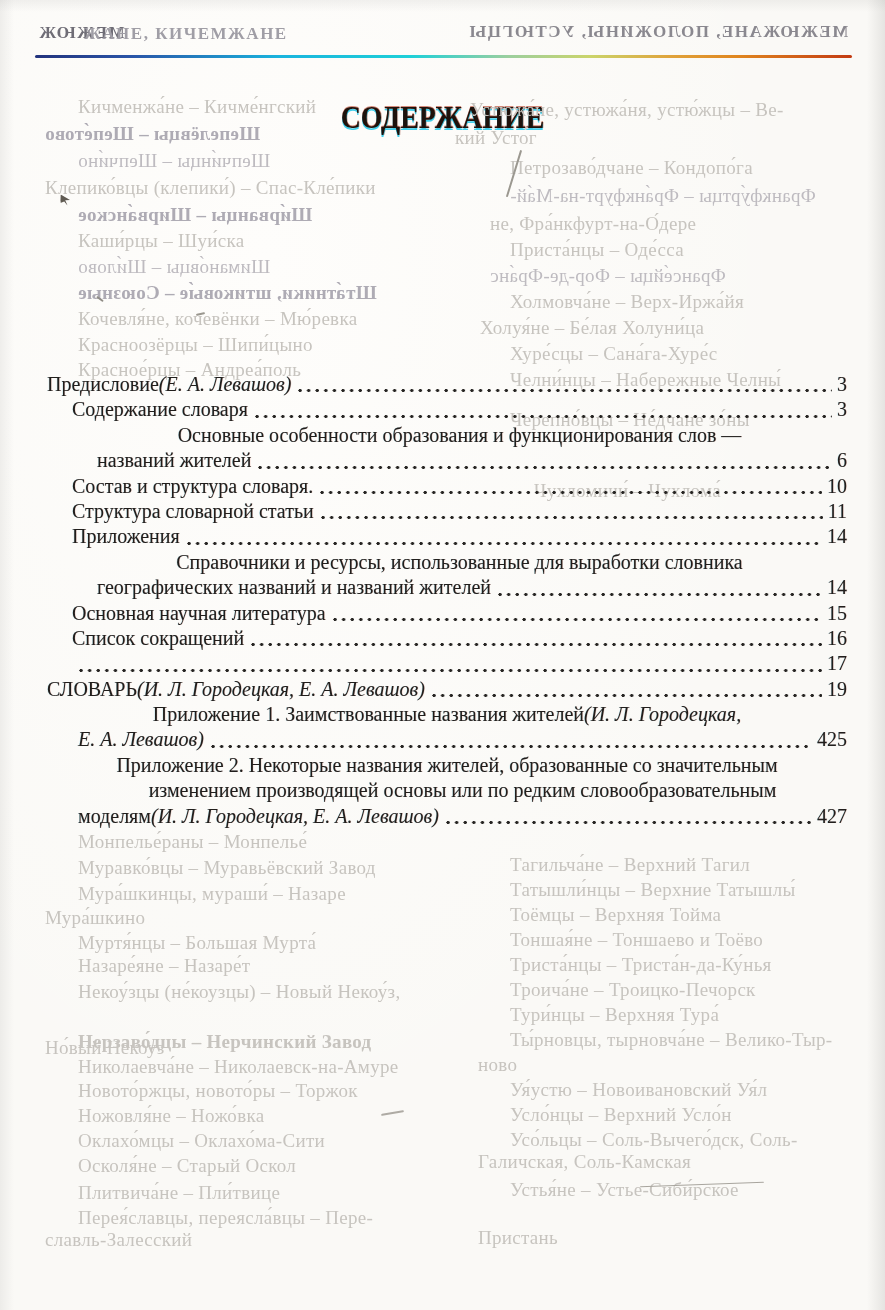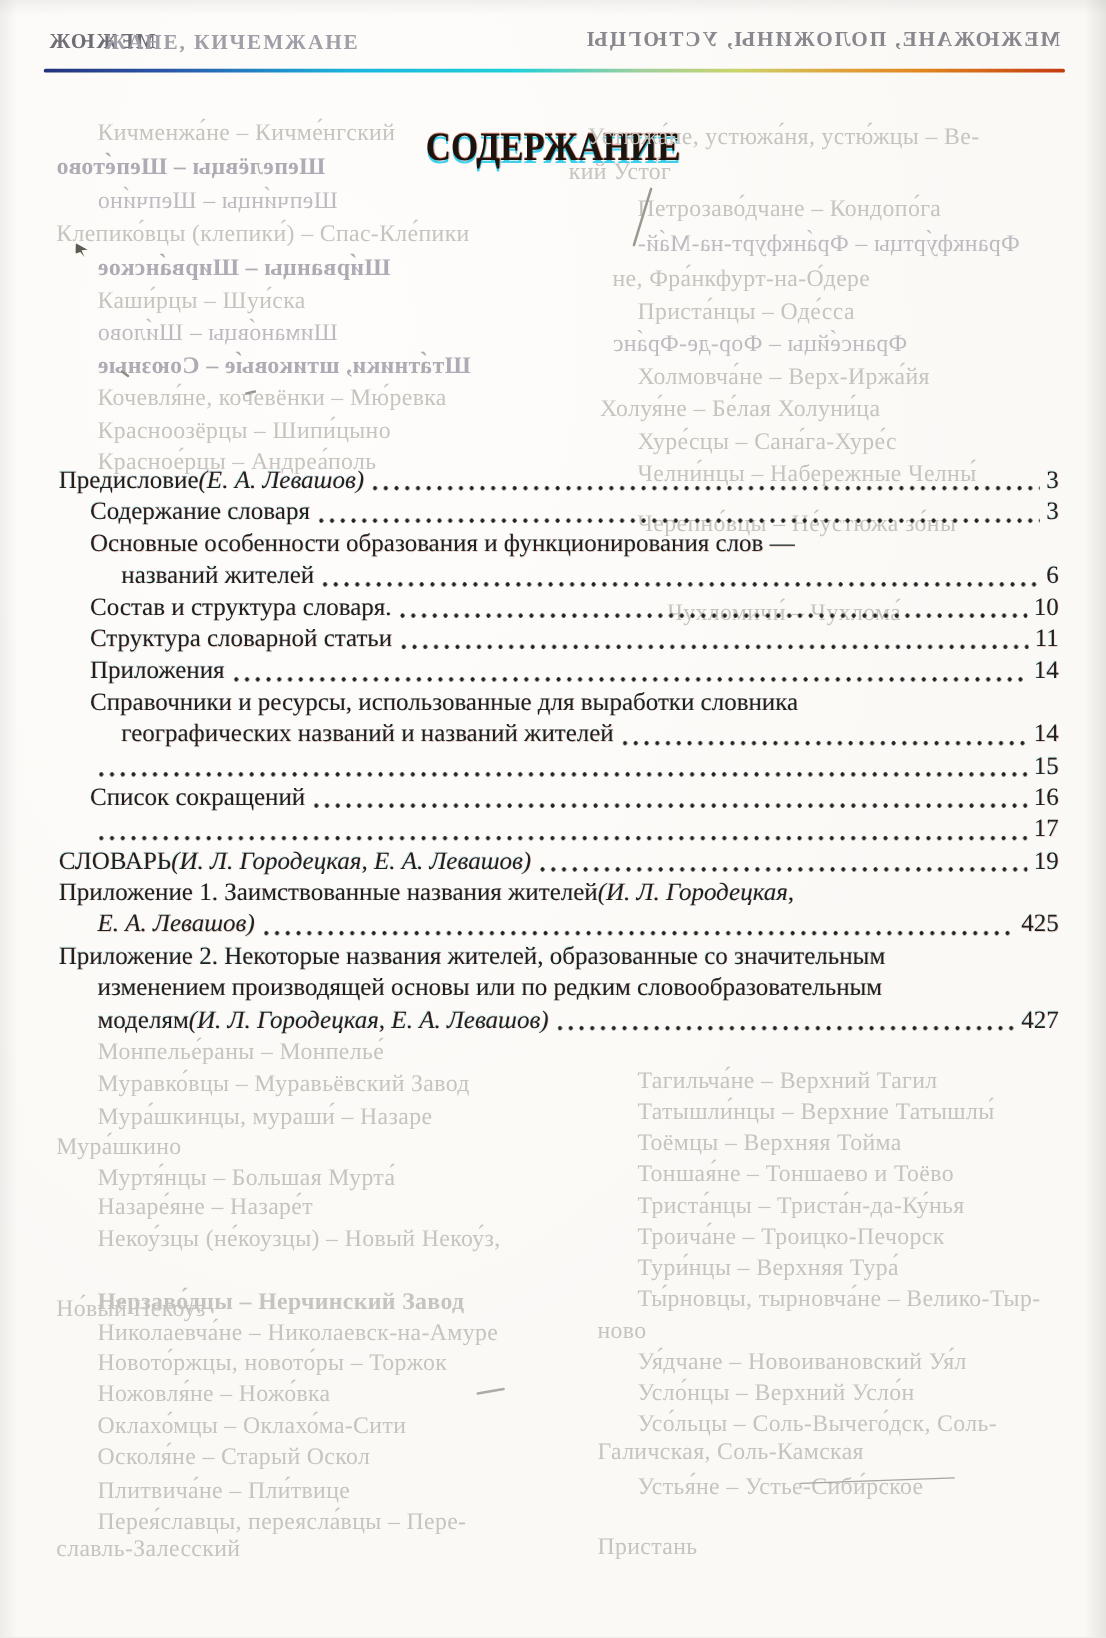--- a/index.html
+++ b/index.html
@@ -35,21 +35,21 @@
   .bleed-layer{position:absolute;inset:0;pointer-events:none;}
   .bleed{position:absolute;font-size:19px;line-height:20px;color:#c7c4bf;
     white-space:nowrap;letter-spacing:0.3px;}
   .bleed.bold{font-weight:bold;color:#b6b3b2;}
   .bleed.mirror{transform:scaleX(-1);transform-origin:center;color:#bebbc0;}
   .bleed.mirror.bold{color:#aeabb4;}
   
   .toc{position:absolute;left:47px;top:372px;width:800px;color:#211e1c;}
   .toc-line{display:flex;align-items:baseline;white-space:nowrap;
     font-size:20px;line-height:25.4px;height:25.4px;
-    text-shadow:0.5px 0.3px 0 rgba(185,45,20,0.22), -0.5px -0.3px 0 rgba(0,165,205,0.22);}
+    text-shadow:0.5px 0.3px 0 rgba(185,45,20,0.22), -0.5px -0.3px 0 rgba(0,165,205,0.22);justify-content:center;}
   .seg{display:inline;}
   .seg.italic{font-style:italic;}
   .leader{flex:1 1 auto;align-self:flex-end;height:5px;min-width:18px;
     margin:0 5px 4px 7px;
     background-image:radial-gradient(circle at 2px 2.5px, #262422 1.45px, rgba(0,0,0,0) 1.85px);
     background-size:8.6px 5px;background-repeat:repeat-x;background-position:left bottom;}
   .pagenum{text-align:right;}
   
   .artifact{position:absolute;pointer-events:none;}
   .slash-mark{left:513px;top:149px;width:1.6px;height:49px;background:#9b9890;
@@ -95,21 +95,21 @@
       <div class="bleed" style="top: 128px; left: 455px;">кий Усто́г</div>
       <div class="bleed" style="top: 158px; left: 510px;">Петрозаво́дчане – Кондопо́га</div>
       <div class="bleed mirror" style="top: 186px; left: 510px;">Франкфу́ртцы – Фра́нкфурт-на-Ма́й-</div>
       <div class="bleed" style="top: 214px; left: 490px;">не, Фра́нкфурт-на-О́дере</div>
       <div class="bleed" style="top: 240px; left: 510px;">Приста́нцы – Оде́сса</div>
       <div class="bleed mirror" style="top: 266px; left: 490px;">Франсе́йцы – Фор-де-Фра́нс</div>
       <div class="bleed" style="top: 292px; left: 510px;">Холмовча́не – Верх-Иржа́йя</div>
       <div class="bleed" style="top: 318px; left: 480px;">Холуя́не – Бе́лая Холуни́ца</div>
       <div class="bleed" style="top: 344px; left: 510px;">Хуре́сцы – Сана́га-Хуре́с</div>
       <div class="bleed" style="top: 370px; left: 510px;">Челни́нцы – Набережные Челны́</div>
-      <div class="bleed" style="top: 410px; left: 510px;">Черепно́вцы – Не́устюжа зо́ны</div>
+      <div class="bleed" style="top: 410px; left: 510px;">Черепно́вцы – Не́дчане зо́ны</div>
       <div class="bleed" style="top: 436px; left: 534px; margin-top: 45px;">Чухломичи́ – Чухлома́</div>
       <div class="bleed" style="top: 832px; left: 78px;">Монпелье́раны – Монпелье́</div>
       <div class="bleed" style="top: 858px; left: 78px;">Муравко́вцы – Муравьёвский Завод</div>
       <div class="bleed" style="top: 884px; left: 78px;">Мура́шкинцы, мураши́ – Назаре</div>
       <div class="bleed" style="top: 908px; left: 45px;">Мура́шкино</div>
       <div class="bleed" style="top: 933px; left: 78px;">Муртя́нцы – Большая Мурта́</div>
       <div class="bleed" style="top: 956px; left: 78px;">Назаре́яне – Назаре́т</div>
       <div class="bleed" style="top: 982px; left: 78px;">Некоу́зцы (не́коузцы) – Новый Некоу́з,</div>
       <div class="bleed" style="top: 1006px; left: 45px; margin-top: 32px;">Но́вый Некоуз</div>
       <div class="bleed" style="top: 1032px; left: 78px; font-weight: bold;">Нерзаво́дцы – Нерчинский Завод</div>
@@ -123,21 +123,21 @@
       <div class="bleed" style="top: 1230px; left: 45px;">славль-Залесский</div>
       <div class="bleed" style="top: 855px; left: 510px;">Тагильча́не – Верхний Тагил</div>
       <div class="bleed" style="top: 880px; left: 510px;">Татышли́нцы – Верхние Татышлы́</div>
       <div class="bleed" style="top: 905px; left: 510px;">Тоёмцы – Верхняя Тойма</div>
       <div class="bleed" style="top: 930px; left: 510px;">Тоншая́не – Тоншаево и Тоёво</div>
       <div class="bleed" style="top: 955px; left: 510px;">Триста́нцы – Триста́н-да-Ку́нья</div>
       <div class="bleed" style="top: 980px; left: 510px;">Троича́не – Троицко-Печорск</div>
       <div class="bleed" style="top: 1005px; left: 510px;">Тури́нцы – Верхняя Тура́</div>
       <div class="bleed" style="top: 1030px; left: 510px;">Ты́рновцы, тырновча́не – Велико-Тыр-</div>
       <div class="bleed" style="top: 1055px; left: 478px;">ново</div>
-      <div class="bleed" style="top: 1080px; left: 510px;">Уя́дчане – Новоивановский Уя́л</div>
+      <div class="bleed" style="top: 1080px; left: 510px;">Уя́устю – Новоивановский Уя́л</div>
       <div class="bleed" style="top: 1105px; left: 510px;">Усло́нцы – Верхний Усло́н</div>
       <div class="bleed" style="top: 1130px; left: 510px;">Усо́льцы – Соль-Вычего́дск, Соль-</div>
       <div class="bleed" style="top: 1152px; left: 478px;">Галичская, Соль-Камская</div>
       <div class="bleed" style="top: 1180px; left: 510px;">Устья́не – Устье-Сиби́рское</div>
       <div class="bleed" style="top: 1228px; left: 478px;">Пристань</div>
     </div>
 
   <div class="toc">
       <div class="toc-line" style="padding-left: 0px;">
         <span class="seg">Предисловие </span>
@@ -175,20 +175,21 @@
       </div>
       <div class="toc-line" style="padding-left: 25px;">
         <span class="seg">Справочники и ресурсы, использованные для выработки словника</span>
       </div>
       <div class="toc-line" style="padding-left: 50px;">
         <span class="seg">географических названий и названий жителей</span>
         <span class="leader"></span>
         <span class="pagenum">14</span>
       </div>
       <div class="toc-line" style="padding-left: 25px;">
+        <span class="seg">Основная научная литература</span>
         <span class="leader"></span>
         <span class="pagenum">15</span>
       </div>
       <div class="toc-line" style="padding-left: 25px;">
         <span class="seg">Список сокращений</span>
         <span class="leader"></span>
         <span class="pagenum">16</span>
       </div>
       <div class="toc-line" style="padding-left: 25px;">
         <span class="leader"></span>

